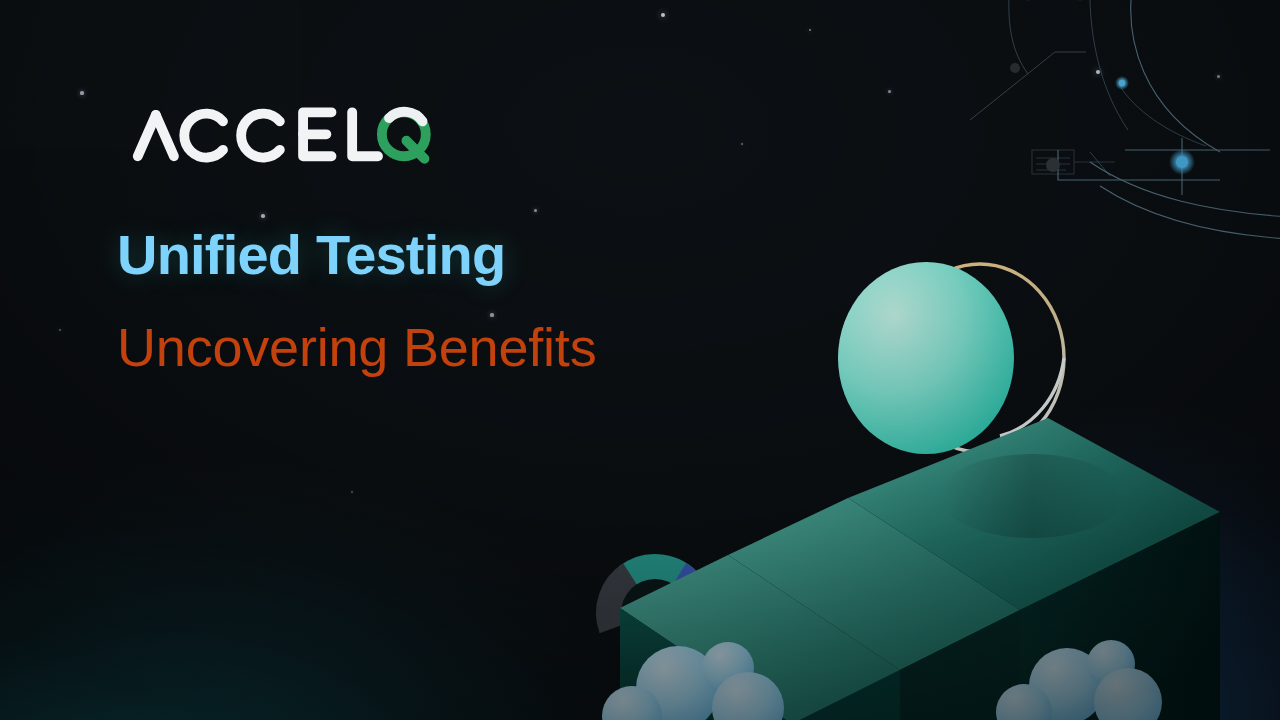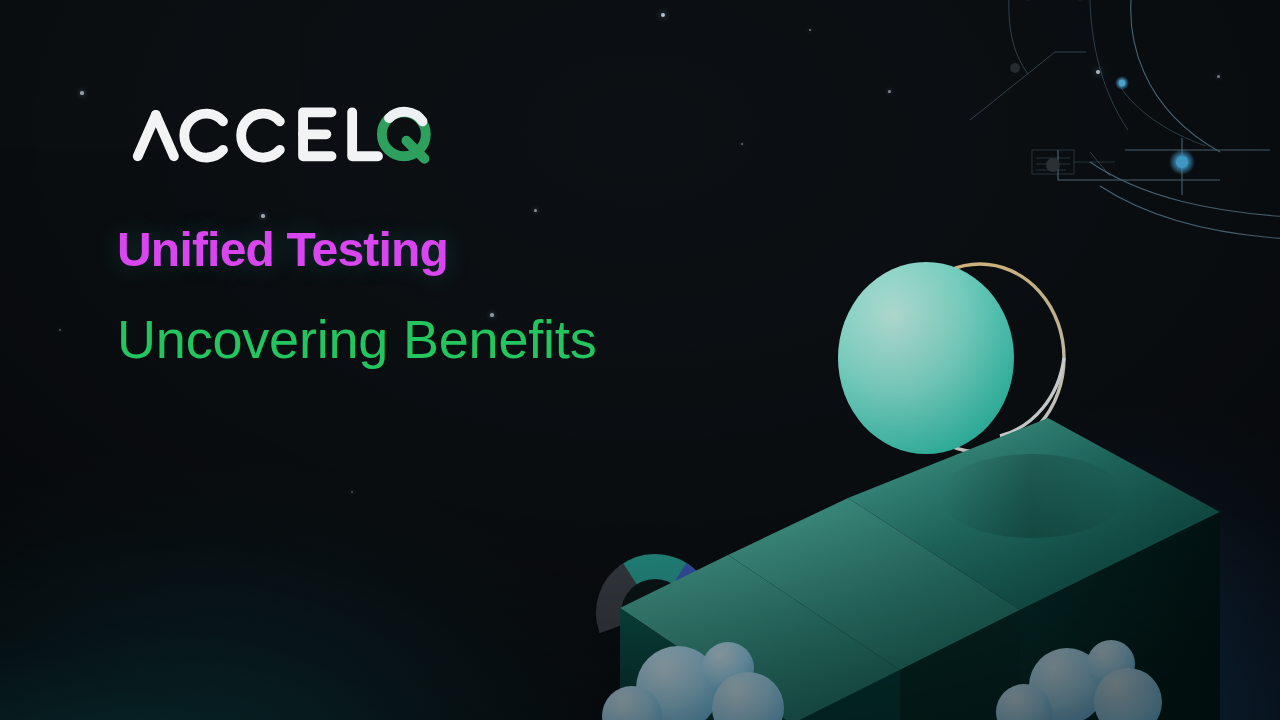--- a/index.html
+++ b/index.html
@@ -96,34 +96,34 @@
   }
 
   
   .copy {
     position: absolute;
     left: 117px; top: 226px;
     width: 700px;
   }
   .headline {
     margin: 0;
-    font-size: 48px;
+    font-size: 56px;
     font-weight: 700;
     letter-spacing: -0.8px;
     line-height: 1.02;
-    color: #d946ef;
+    color: #7dd3fc;
     text-shadow: 0 0 26px rgba(63,231,210,0.22);
   }
   .subhead {
     margin: 26px 0 0 0;
     font-size: 54px;
     font-weight: 300;
     line-height: 1.42;
     letter-spacing: -0.2px;
-    color: #22c55e;
+    color: #c2410c;
   }
   .subhead .line { display: block; }
 </style>
 </head>
 <body>
 
 <div class="banner">
 
   <div class="bg-base"></div>
   <div class="bg-teal-glow"></div>

